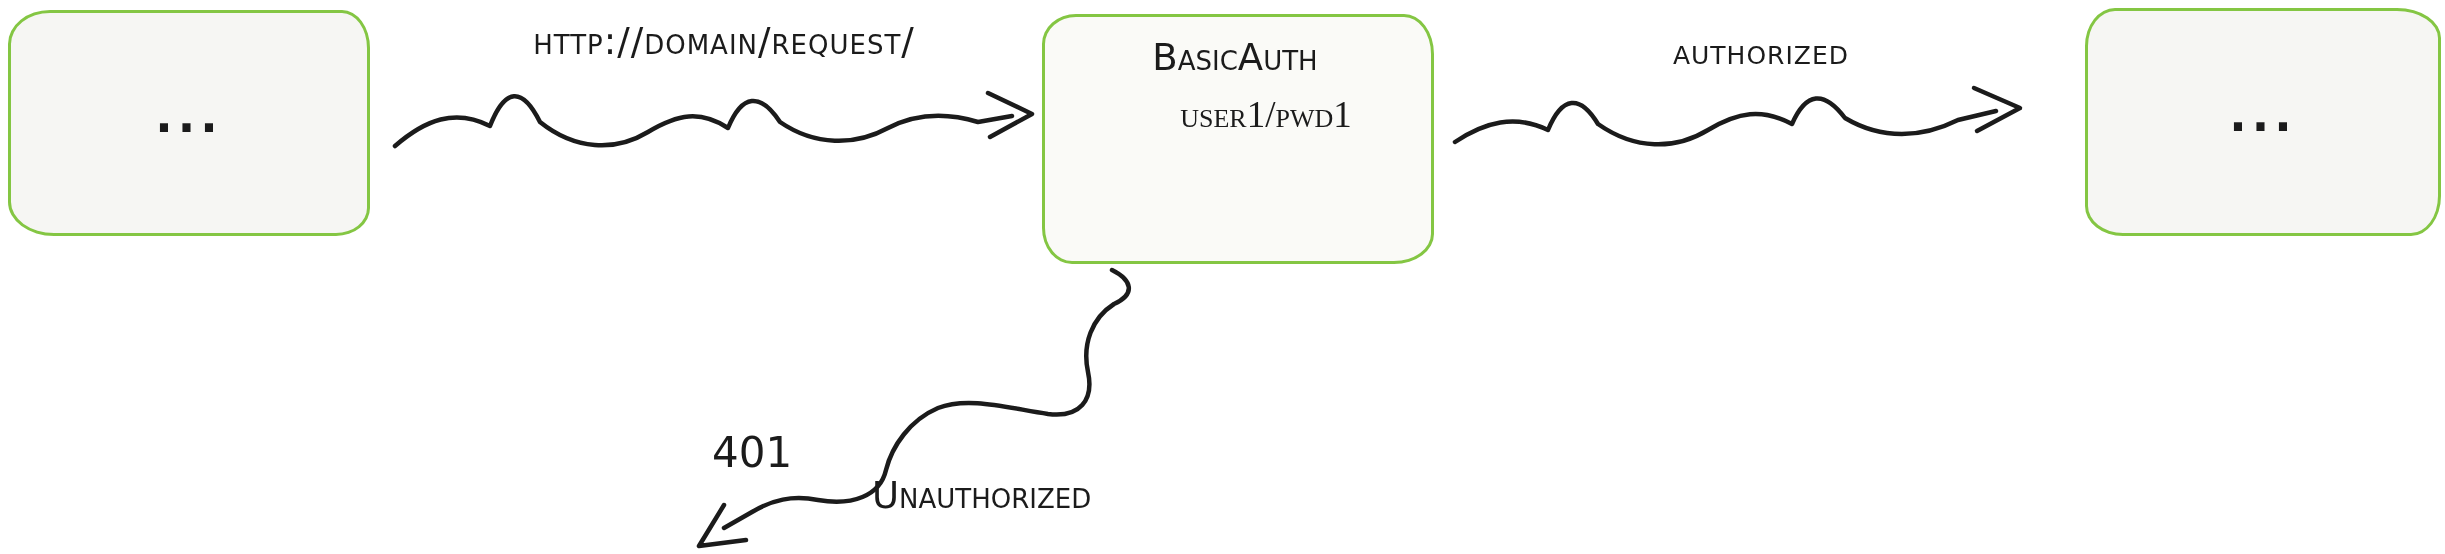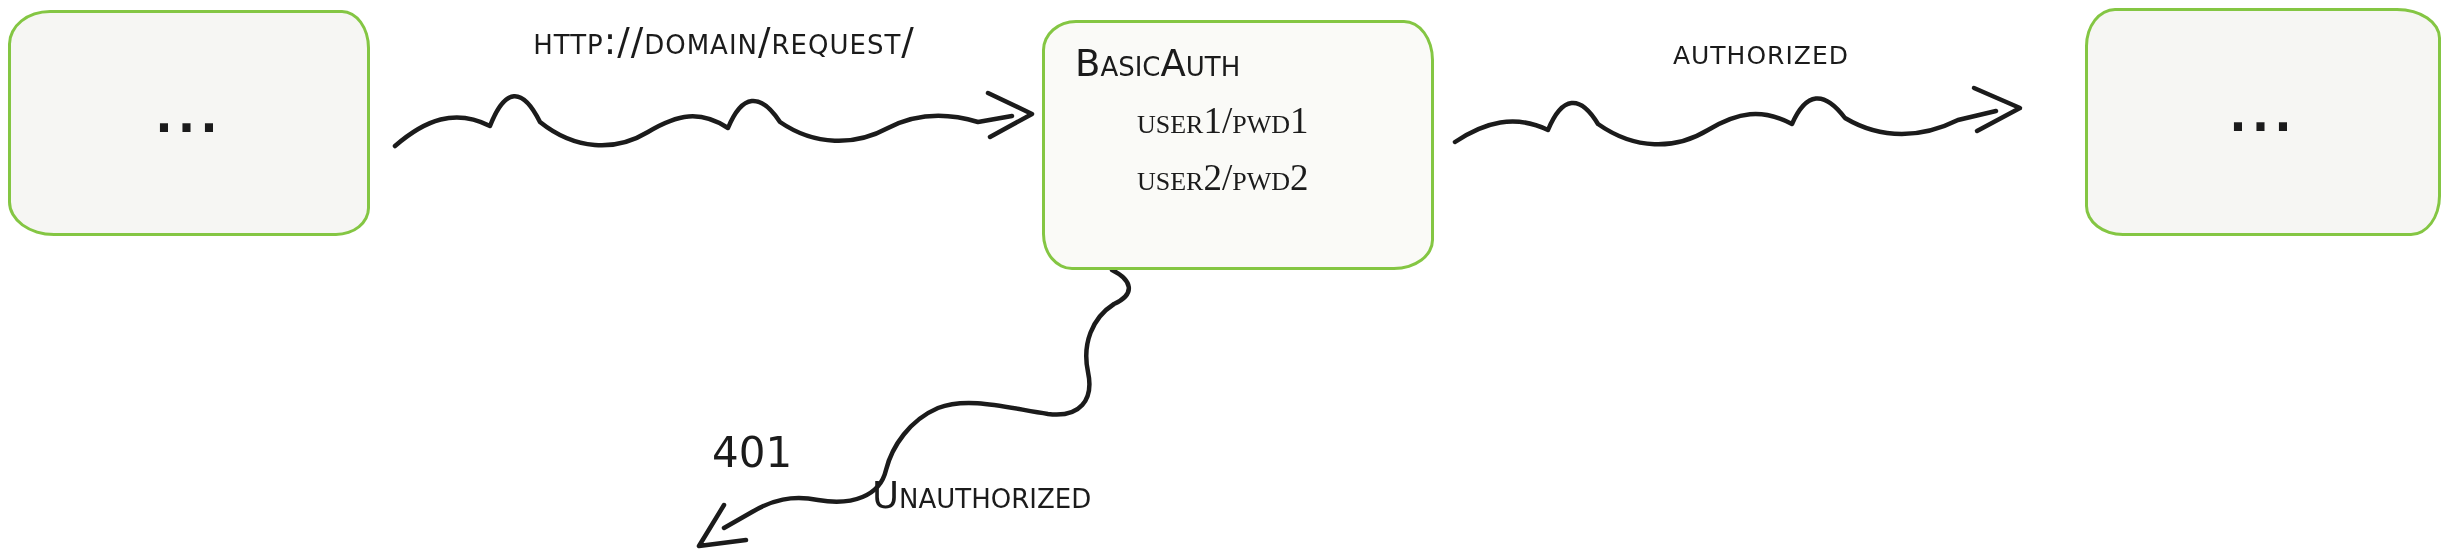--- a/index.html
+++ b/index.html
@@ -36,24 +36,24 @@
   }
   .node-left{
     left:8px; top:10px; width:362px; height:226px;
     border-radius:42px 28px 34px 46px / 34px 38px 28px 34px;
   }
   .node-right{
     left:2085px; top:8px; width:356px; height:228px;
     border-radius:30px 44px 30px 38px / 38px 30px 40px 30px;
   }
   .node-middle{
-    left:1042px; top:20px; width:392px; height:250px;
+    left:1042px; top:14px; width:392px; height:250px;
     border-radius:34px 30px 40px 30px / 30px 40px 30px 36px;
     flex-direction:column;
-    align-items:flex-start;
+    align-items:center;
     justify-content:flex-start;
     padding:22px 36px 0 30px;
     background:#fafaf7;
   }
   .dots{
     font-size:46px;
     font-weight:600;
     letter-spacing:5px;
     line-height:1;
     padding-bottom:14px;
@@ -138,21 +138,20 @@
     <path class="arrow-path" d="M 724 505 L 699 546 L 746 540"></path>
   </svg>
 
   <div class="node node-left">
     <span class="dots">...</span>
   </div>
 
   <div class="node node-middle">
     <span class="mid-title">BasicAuth</span>
     <span class="mid-line">user1/pwd1</span>
-    <span class="mid-line">user2/pwd2</span>
   </div>
 
   <div class="node node-right">
     <span class="dots">...</span>
   </div>
 
   <div class="edge-label label-request">http://domain/request/</div>
   <div class="edge-label label-authorized">authorized</div>
   <div class="edge-label label-401">401</div>
   <div class="edge-label label-unauthorized">Unauthorized</div>

